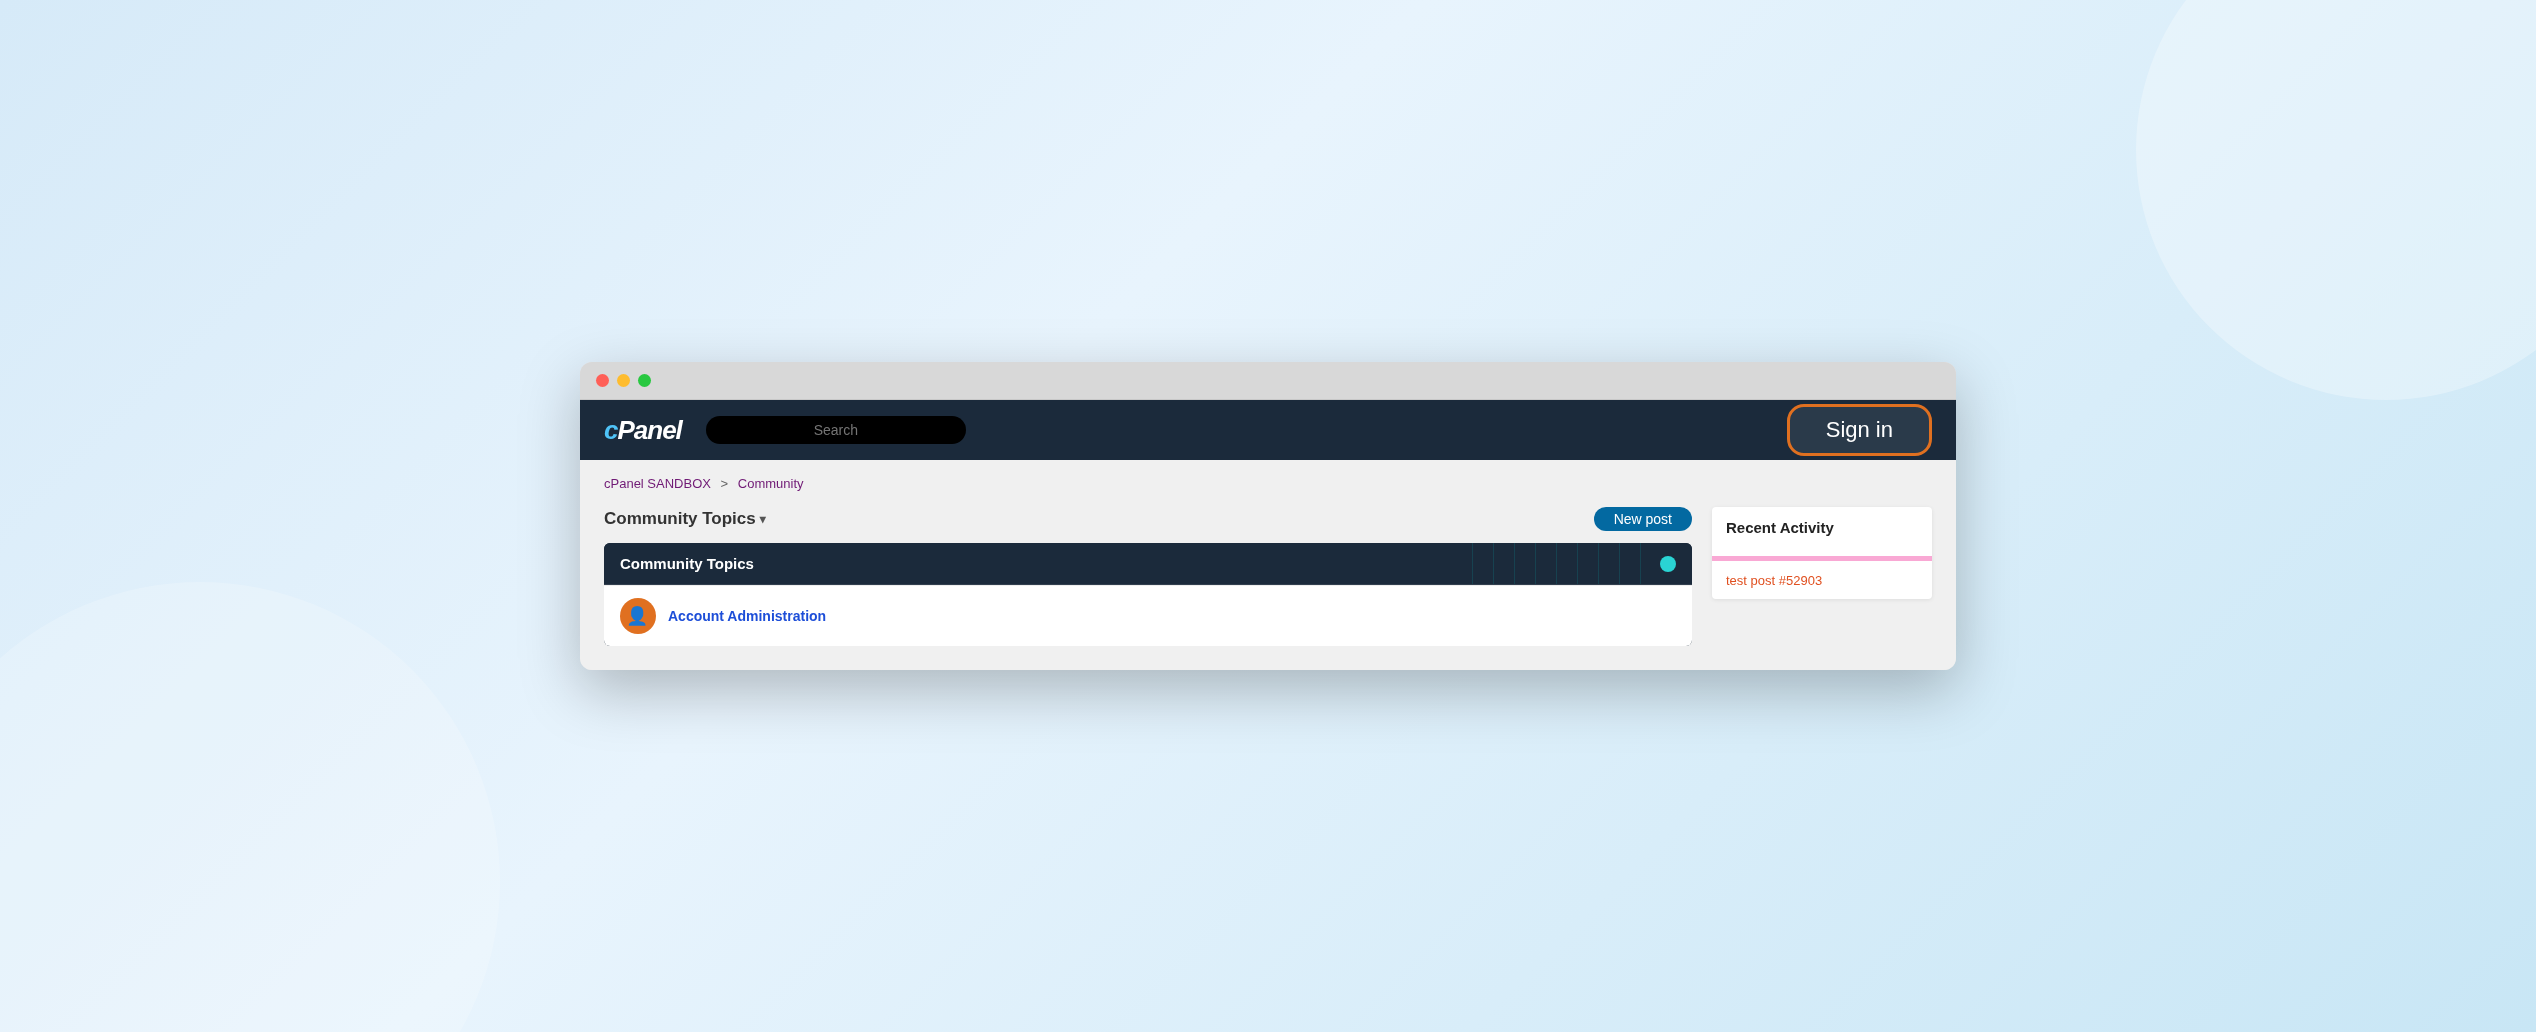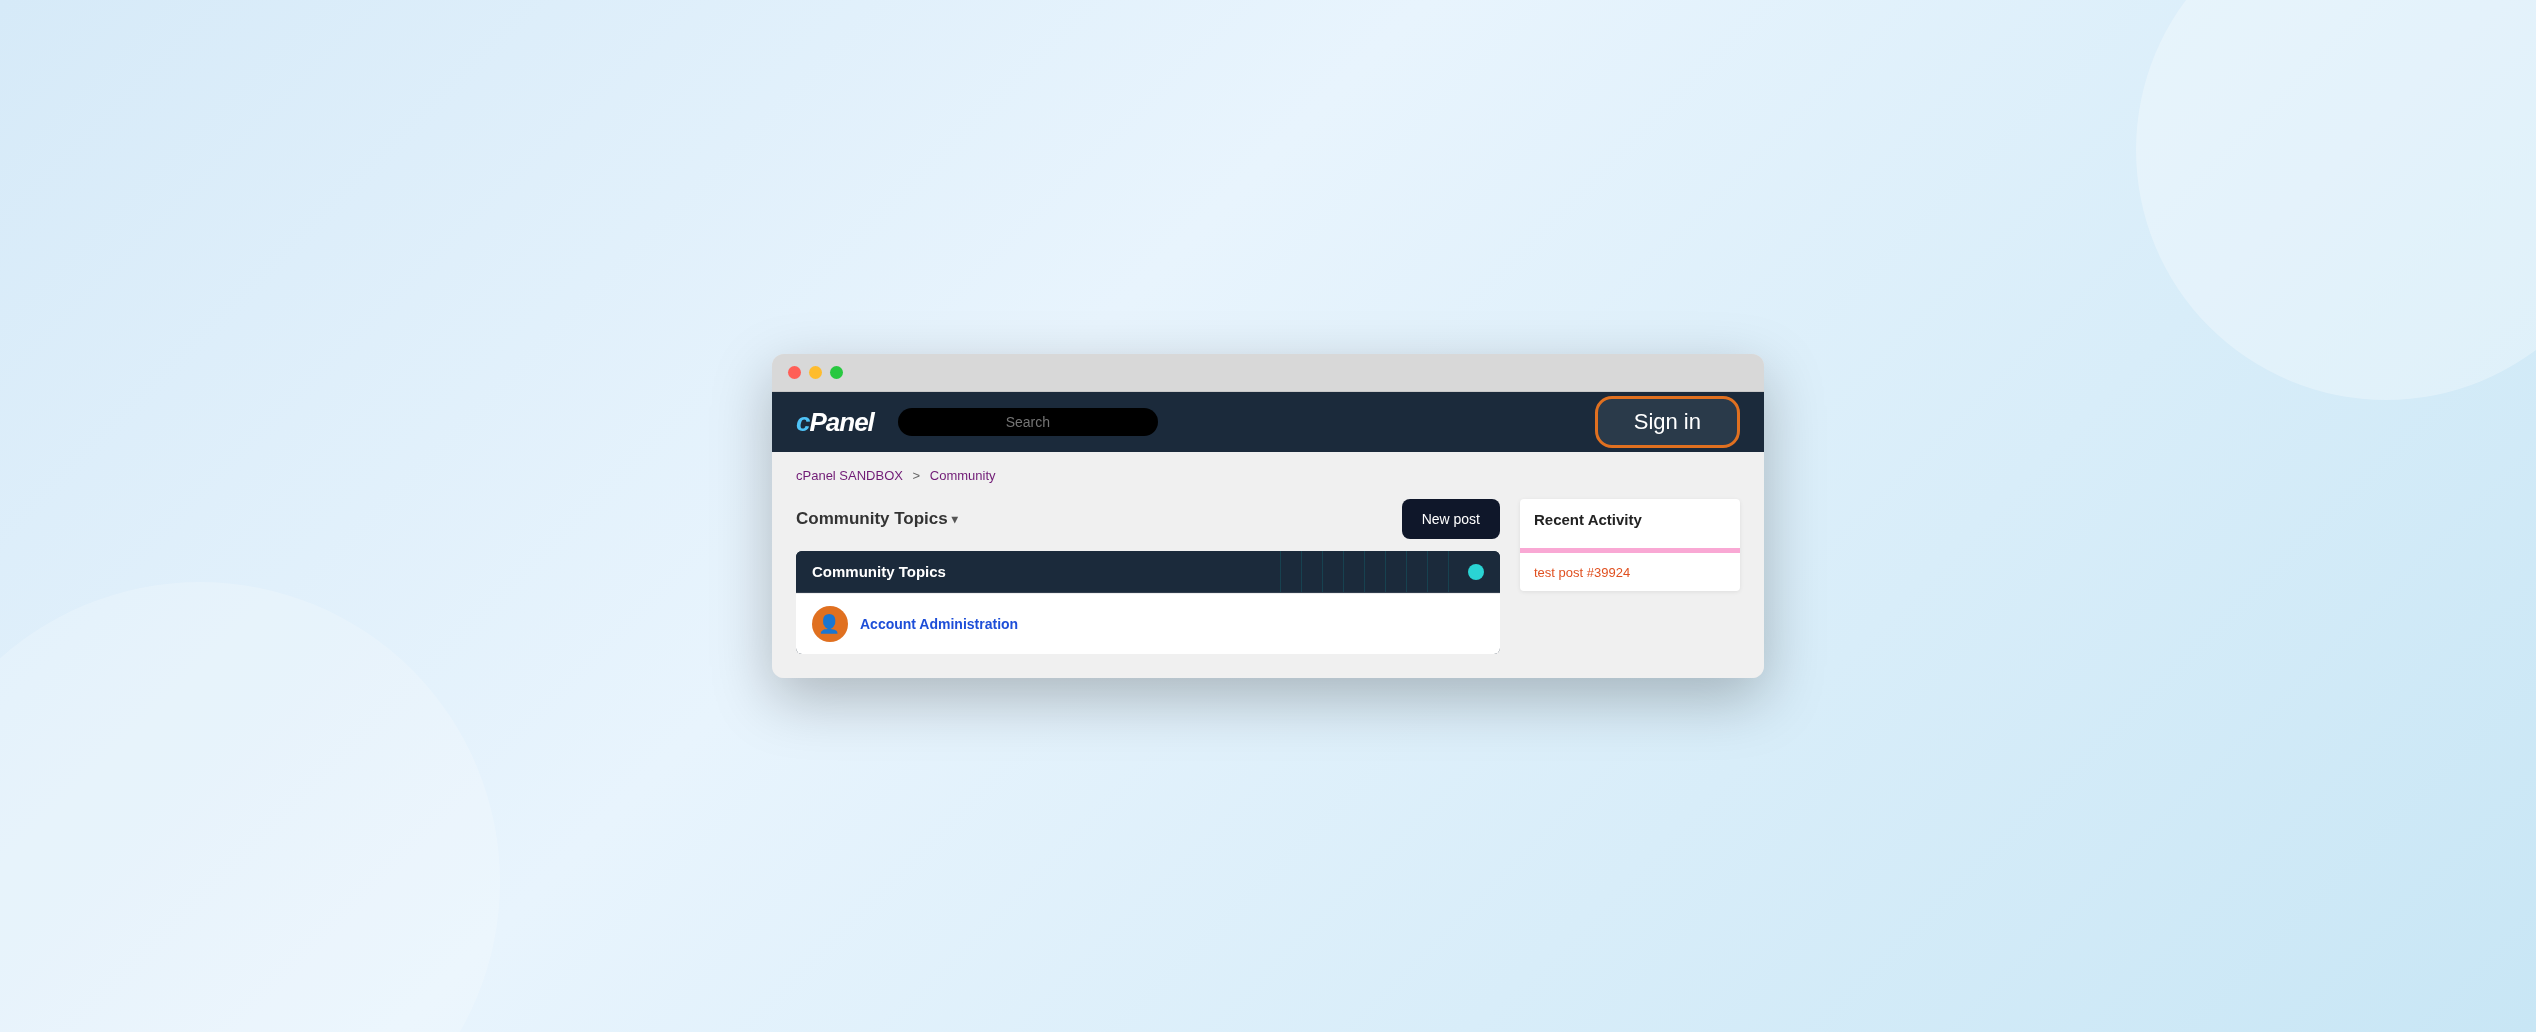--- a/index.html
+++ b/index.html
@@ -32,21 +32,21 @@
       bottom: -150px;
       left: -100px;
       width: 600px;
       height: 600px;
       border-radius: 50%;
       background: rgba(255,255,255,0.2);
       pointer-events: none;
     }
 
     .browser-window {
-      width: 992px;
+      width: 1376px;
       background: #e8e8e8;
       border-radius: 12px;
       box-shadow: 0 20px 60px rgba(0,0,0,0.25);
       overflow: hidden;
     }
 
     .browser-titlebar {
       background: #d8d8d8;
       padding: 12px 16px;
       display: flex;
@@ -238,25 +238,25 @@
       gap: 4px;
       cursor: pointer;
     }
 
     .chevron {
       font-size: 12px;
       color: #555;
     }
 
     .new-post-btn {
-      background: #0f172a;
+      background: #0369a1;
       color: white;
       border: none;
-      border-radius: 8px;
-      padding: 12px 20px;
+      border-radius: 16px;
+      padding: 4px 20px;
       font-size: 14px;
       font-weight: 500;
       cursor: pointer;
     }
 
     
     .topics-card {
       background: #1b2a3b;
       border-radius: 6px;
       overflow: hidden;
@@ -419,21 +419,21 @@
         </div>
 
       </div>
 
       <div class="sidebar">
         <div class="recent-activity-card">
           <div class="recent-activity-header">
             <div class="recent-activity-title">Recent Activity</div>
           </div>
           <div class="recent-activity-item">
-            <a class="recent-activity-link">test post #39924</a>
+            <a class="recent-activity-link">test post #52903</a>
           </div>
         </div>
       </div>
 
     </div>
   </div>
 
 </div>
 
 </body></html>

